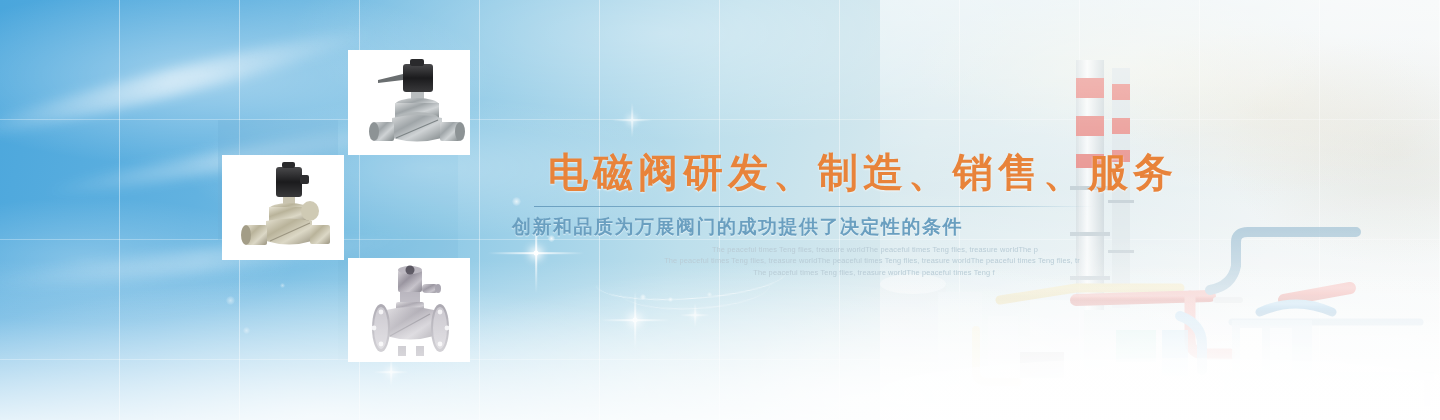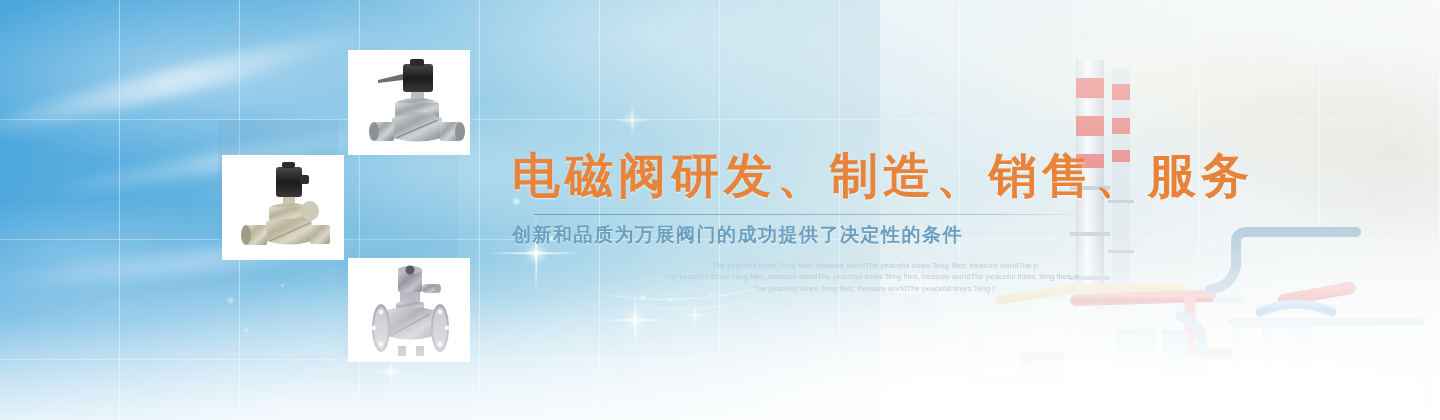--- a/index.html
+++ b/index.html
@@ -37,28 +37,28 @@
 
   
   .tile{position:absolute;background:rgba(108,176,215,.30);pointer-events:none;}
 
   
   .thumb{position:absolute;background:#fff;overflow:hidden;}
   .thumb svg{display:block;width:100%;height:100%;}
 
   
   #copy{position:absolute;left:512px;top:152px;width:600px;}
-  #headline{font-size:48px;font-weight:700;letter-spacing:5px;line-height:1;
+  #headline{font-size:40px;font-weight:700;letter-spacing:5px;line-height:1;
     color:#e8833a;white-space:nowrap;
-    text-shadow:0 1px 2px rgba(255,255,255,.65);}
+    text-shadow:0 1px 2px rgba(255,255,255,.65);margin-left:36px;}
   #divider{height:1px;width:560px;margin:14px 0 10px 22px;
     background:linear-gradient(to right, rgba(96,150,185,.85), rgba(120,170,200,.55) 80%, rgba(255,255,255,0));}
   #subhead{font-size:19px;font-weight:700;letter-spacing:1.5px;line-height:1.1;
     color:#6a9fc0;white-space:nowrap;text-shadow:0 1px 1px rgba(255,255,255,.6);}
-  #blurb{margin-top:14px;width:470px;margin-left:128px;text-align:center;
+  #blurb{margin-top:6px;width:470px;margin-left:128px;text-align:center;
     font-size:7.4px;line-height:11.6px;color:#b9ccd6;letter-spacing:.15px;
     word-break:break-all;}
   #blurb div{white-space:nowrap;overflow:hidden;text-overflow:clip;}
   #blurb .l2{margin-left:-28px;width:520px;}
   #blurb .l3{margin-left:24px;width:420px;}
 
   
   .spark{position:absolute;pointer-events:none;}
   .spark .core{position:absolute;left:50%;top:50%;transform:translate(-50%,-50%);
     width:5px;height:5px;border-radius:50%;background:#fff;

